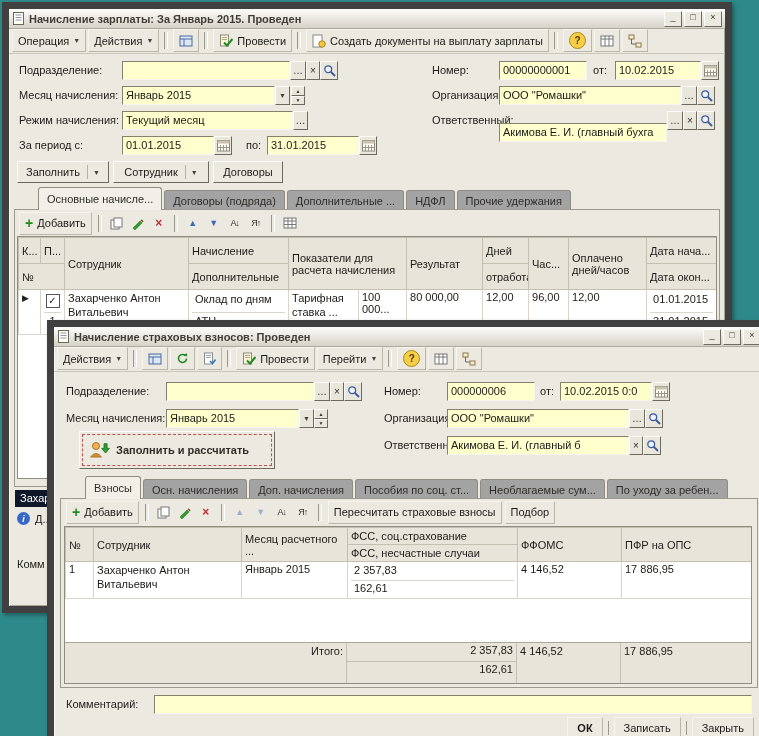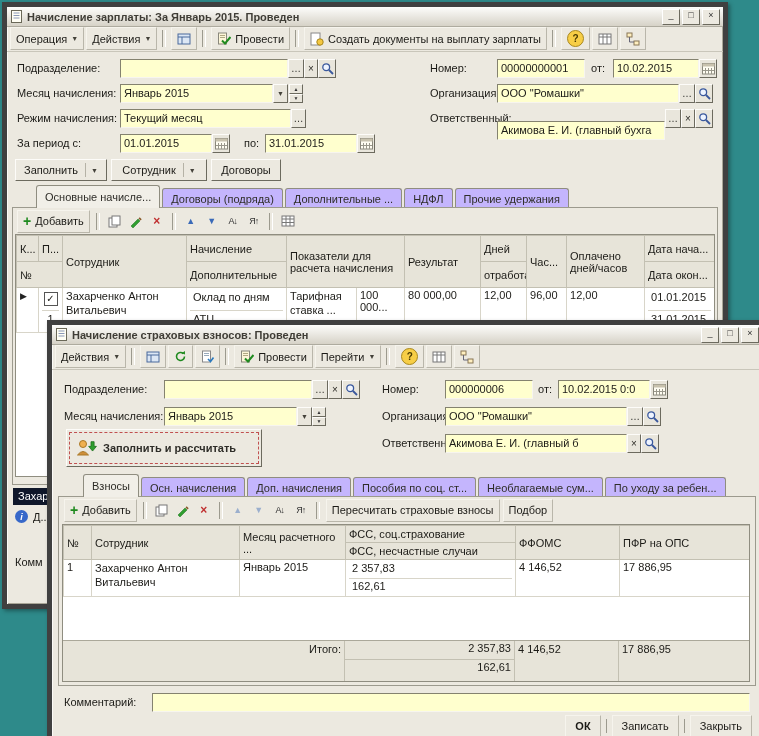--- a/index.html
+++ b/index.html
@@ -1,18 +1,18 @@
 <!DOCTYPE html>
 <html><head>
 <meta charset="utf-8">
 <style>
   html,body{margin:0;padding:0;}
   body{width:759px;height:736px;position:relative;overflow:hidden;background:#2e8a8a;
        font-family:"Liberation Sans",sans-serif;font-size:11px;color:#1c1b17;}
-  .win{position:absolute;background:#ece9e0;border:5px solid #404040;
+  .win{position:absolute;background:#ece9e0;border:7px solid #404040;
        box-shadow:inset 1px 1px 0 #fbfaf7,inset -1px -1px 0 #a9a698,2px 2px 4px rgba(0,0,0,.35);}
   .tbar{height:19px;background:linear-gradient(180deg,#fdfdfb,#d6d2c7);border-bottom:1px solid #aeab9f;
         display:flex;align-items:center;gap:4px;padding:0 3px;}
   .ttl{flex:1;font-weight:bold;color:#3f3d36;white-space:nowrap;overflow:hidden;}
   .wbtns{display:flex;gap:2px;}
   .wbtn{width:16px;height:14px;background:#ece9e0;border:1px solid;border-color:#fff #6c6a5e #6c6a5e #fff;
         font-size:9px;line-height:11px;text-align:center;color:#333;}
   .tb{position:absolute;left:0;right:0;height:26px;display:flex;align-items:center;gap:2px;
       padding:0 3px;border-bottom:1px solid #c9c6ba;box-sizing:border-box;}
   .tbtn{display:inline-flex;align-items:center;gap:4px;height:21px;padding:0 5px;white-space:nowrap;
@@ -26,21 +26,21 @@
       border-color:#fdfcf9 #6c6a5e #6c6a5e #fdfcf9;display:flex;align-items:center;justify-content:center;
       font-size:10px;color:#2e2d28;}
   .spin{position:absolute;width:14px;height:19px;display:flex;flex-direction:column;}
   .spin>span{flex:1;background:#e9e6dc;border:1px solid;border-color:#fdfcf9 #6c6a5e #6c6a5e #fdfcf9;
       font-size:5px;display:flex;align-items:center;justify-content:center;color:#333;box-sizing:border-box;}
   .pbtn{position:absolute;height:22px;box-sizing:border-box;background:#ece9e0;border:1px solid;
         border-color:#fdfcf9 #6c6a5e #6c6a5e #fdfcf9;display:flex;align-items:center;justify-content:center;gap:4px;}
   .ddv{font-size:7px;border-left:1px solid #b5b2a6;padding-left:5px;margin-left:3px;height:14px;
        display:flex;align-items:center;color:#44423a;}
   .tabs{position:absolute;display:flex;align-items:flex-end;height:22px;padding-left:23px;}
-  .tab{height:19px;display:flex;align-items:center;padding:0 8px;background:#c4b5fd;border:1px solid #8f8d80;
+  .tab{height:19px;display:flex;align-items:center;padding:0 8px;background:#a3a3a3;border:1px solid #8f8d80;
        border-bottom:none;border-radius:3px 3px 0 0;margin-right:2px;white-space:nowrap;color:#2e2d28;}
   .tab.active{height:22px;background:#f1efe8;position:relative;z-index:3;}
   .panel{position:absolute;border:1px solid #9c9a8e;background:#ece9e0;box-sizing:border-box;}
   .gtb{position:absolute;display:flex;align-items:center;gap:3px;height:20px;z-index:2;}
   .gicon{width:18px;height:18px;display:flex;align-items:center;justify-content:center;}
   .addplus{color:#1f8a1f;font-weight:bold;font-size:14px;line-height:12px;}
   .delx{color:#c03030;font-weight:bold;font-size:12px;}
   .mv{color:#3a6ab8;font-size:9px;}
   .srt{font-size:9px;color:#333;letter-spacing:-1px;}
   .dis{opacity:.45;}
@@ -510,21 +510,21 @@
   <div class="lbl" style="left:330px;top:112px">Ответственный:</div>
   <div class="field" style="left:393px;top:109px;width:182px">Акимова Е. И. (главный б</div>
   <div class="sq" style="left:575px;top:109px;width:14px">×</div>
   <div class="sq" style="left:589px;top:109px;width:18px">
       <svg width="13" height="13" viewBox="0 0 13 13">
         <circle cx="5.2" cy="5.2" r="3.4" fill="#eef4ff" stroke="#3a589c" stroke-width="1.3"></circle>
         <line x1="8" y1="8" x2="12" y2="12" stroke="#3a589c" stroke-width="1.8"></line>
       </svg>
     </div>
 
-  <div class="bigbtn" style="left:14px;top:104px;width:196px;height:38px">
+  <div class="bigbtn" style="left:25px;top:104px;width:196px;height:38px">
     <span class="focusring"></span>
     <svg width="22" height="22" viewBox="0 0 22 22">
         <circle cx="8" cy="7" r="3.5" fill="#f0b050" stroke="#a97826"></circle>
         <path d="M2.5 18 q5.5 -7 11 0 Z" fill="#cf8f3a" stroke="#a97826"></path>
         <path d="M15 5 h4 v6 h3 l-5 6 l-5 -6 h3 Z" fill="#2f9e2f" stroke="#1c6e1c" transform="scale(0.78) translate(5.5,1)"></path>
       </svg>
     <span class="bigtxt">Заполнить и рассчитать</span>
   </div>
 
   <div class="tabs" style="left:8px;top:150px">

